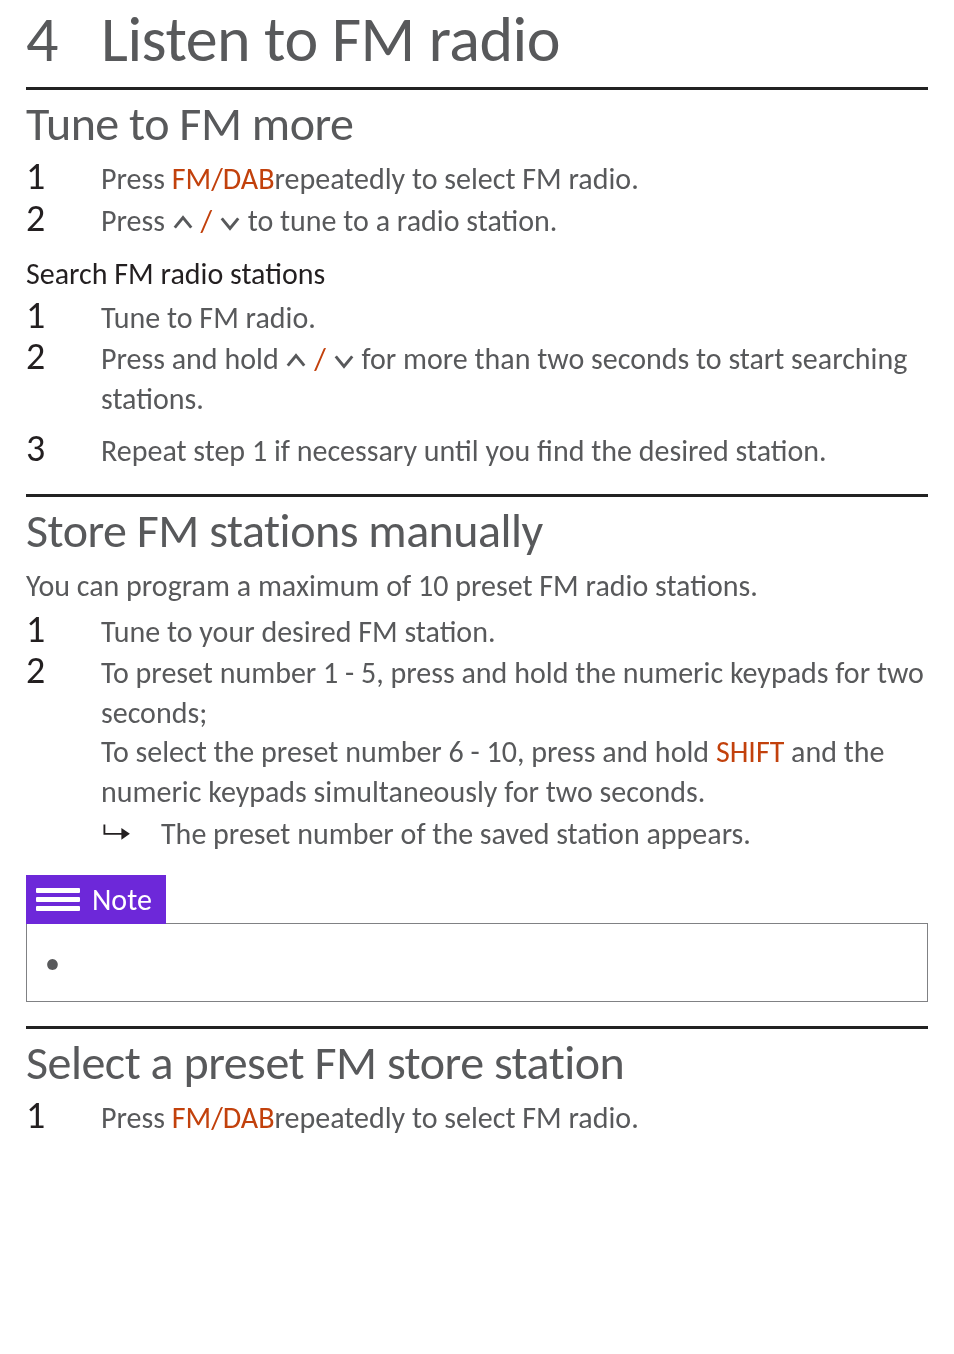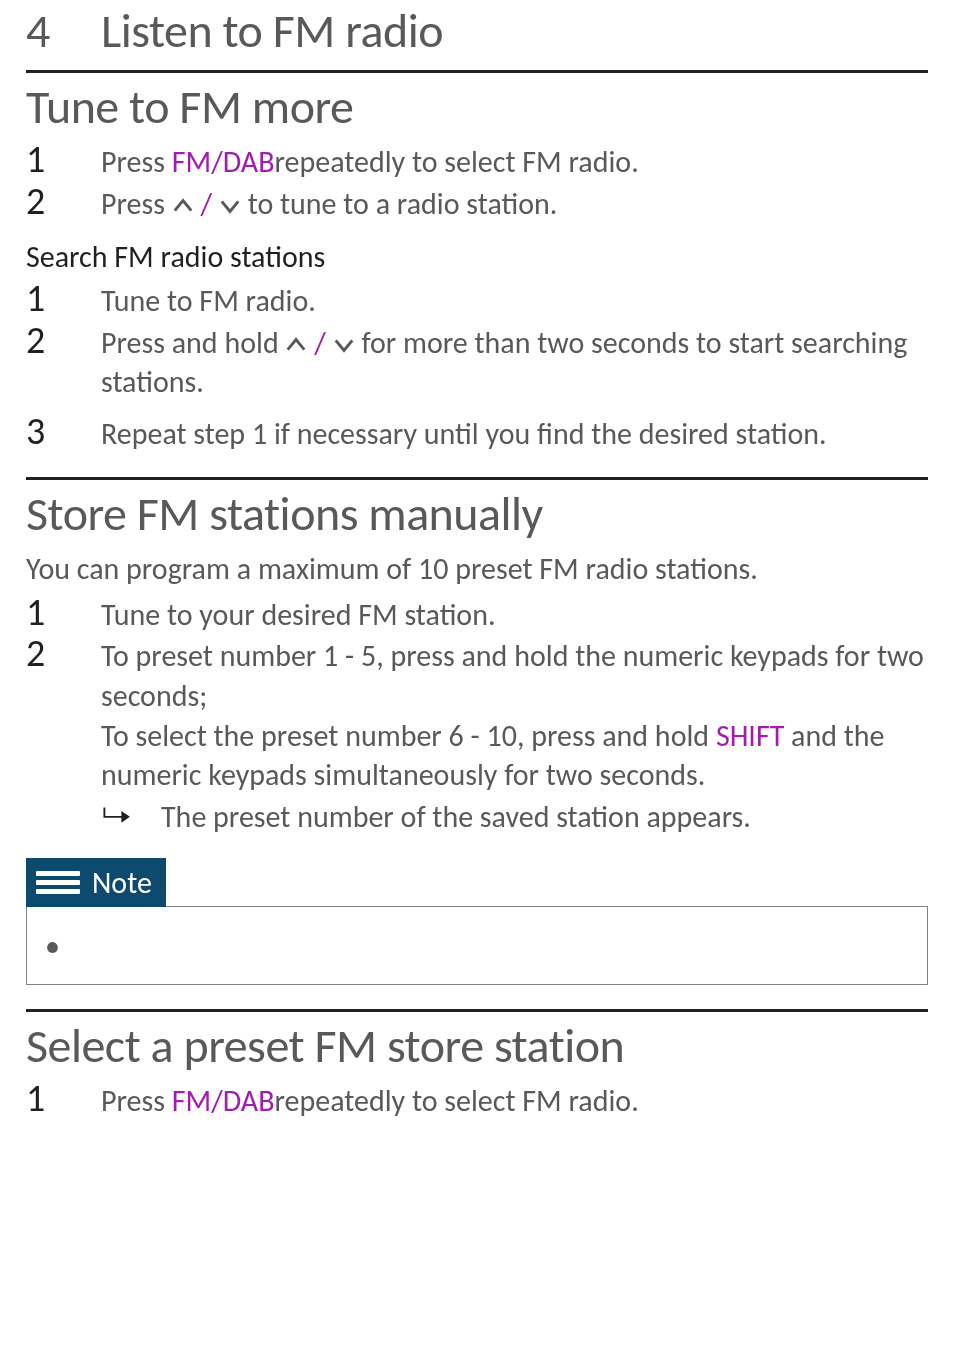--- a/index.html
+++ b/index.html
@@ -11,21 +11,21 @@
     font-family: "Gill Sans", "Gill Sans MT", "Trebuchet MS", Calibri, "Segoe UI", sans-serif;
     color: #58595b;
     font-weight: 300;
   }
   .page {
     width: 954px;
     padding: 0 26px 20px 26px;
     box-sizing: border-box;
   }
   .chapter-title {
-    font-size: 48px;
+    font-size: 64px;
     line-height: 1.05;
     color: #58595b;
     font-weight: 400;
     margin: 6px 0 14px 0;
     letter-spacing: -0.5px;
   }
   .chapter-num {
     display: inline-block;
     width: 75px;
     font-weight: 400;
@@ -75,21 +75,21 @@
     font-size: 38px;
     line-height: 1.05;
     color: #231f20;
     font-weight: 400;
   }
   .step-text {
     flex: 1;
     padding-top: 2px;
   }
   .bold {
-    color: #a21caf;
+    color: #c2410c;
     font-weight: 400;
   }
   .chev {
     position: relative;
     top: 3px;
   }
   .sub {
     display: flex;
     align-items: flex-start;
     margin: 2px 0 0 75px;
@@ -105,21 +105,21 @@
     flex: 1;
   }
 
   
   .note-wrap {
     margin: 22px 0 6px 0;
   }
   .note-tab {
     display: inline-flex;
     align-items: center;
-    background: #0c4a6e;
+    background: #6d28d9;
     color: #fff;
     padding: 6px 14px 6px 10px;
     position: relative;
     z-index: 2;
   }
   .note-icon {
     width: 44px;
     height: 32px;
     margin-right: 12px;
     position: relative;

